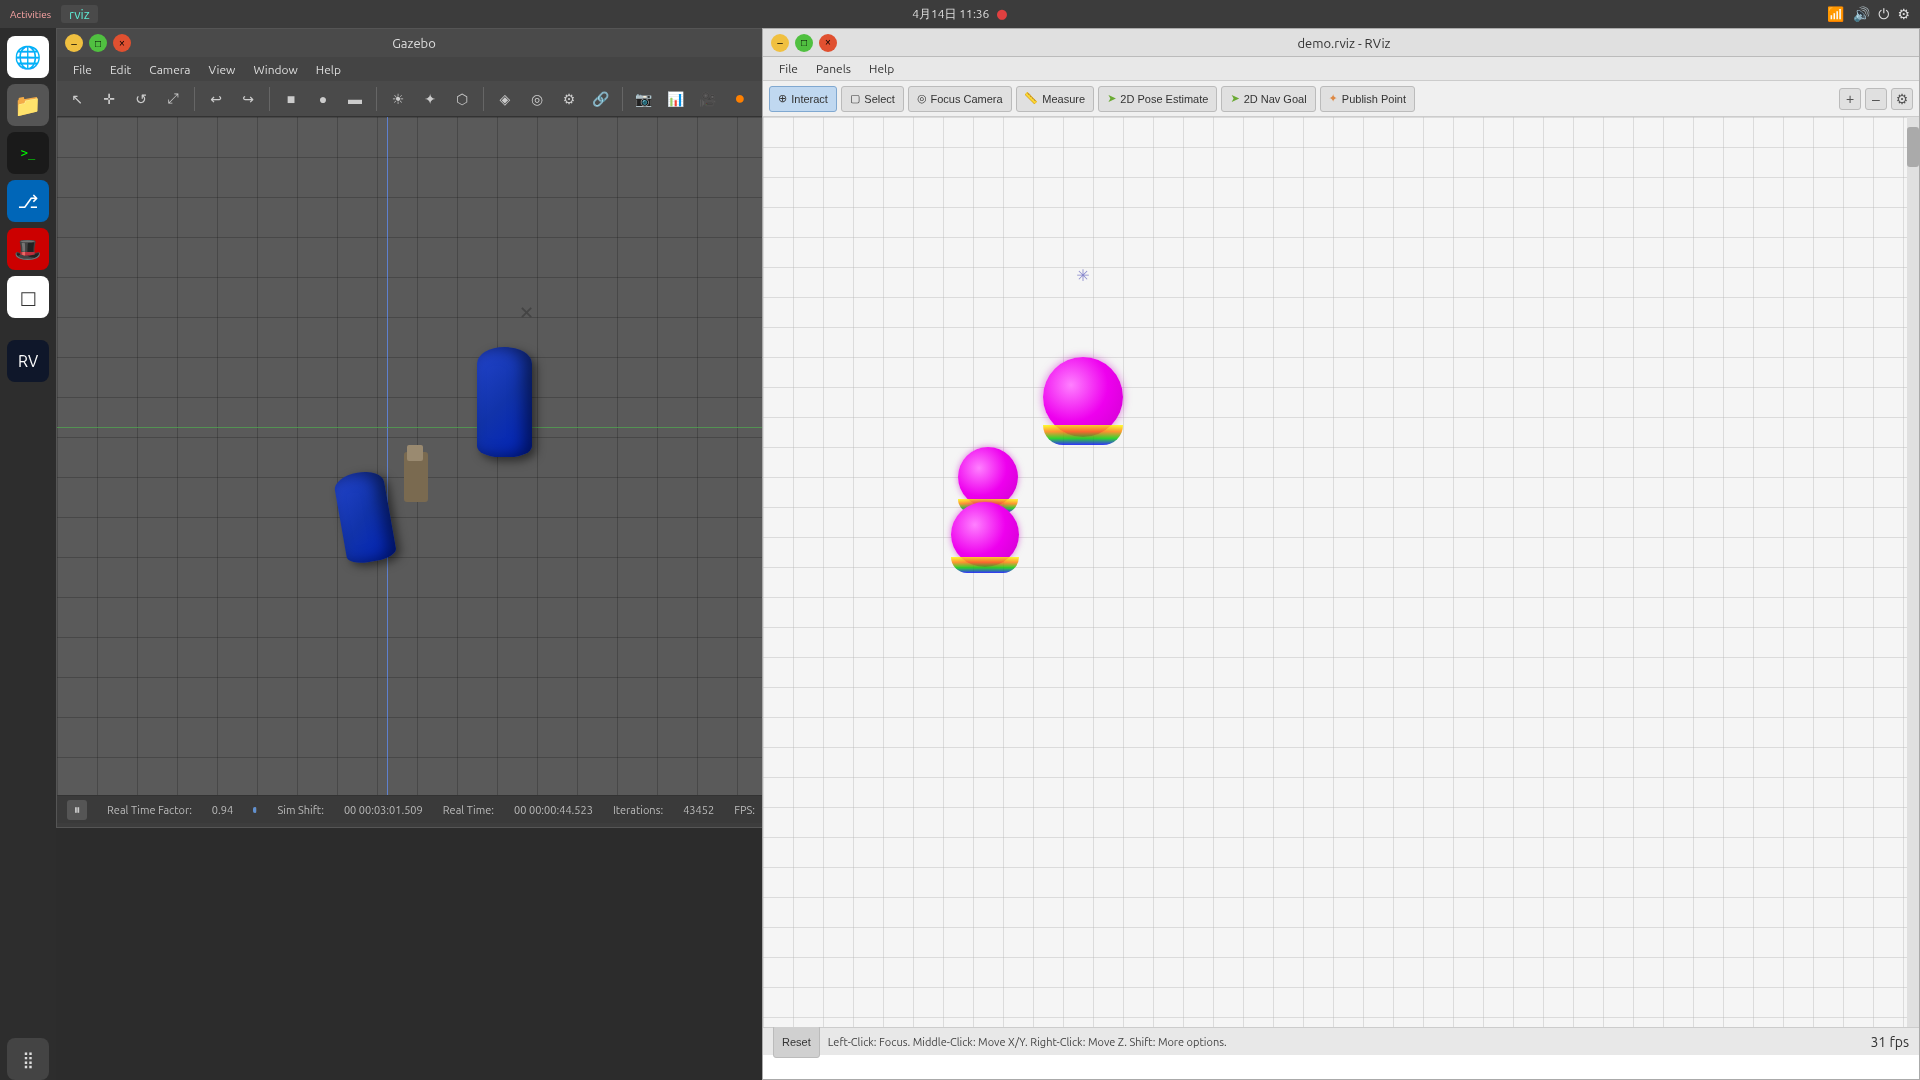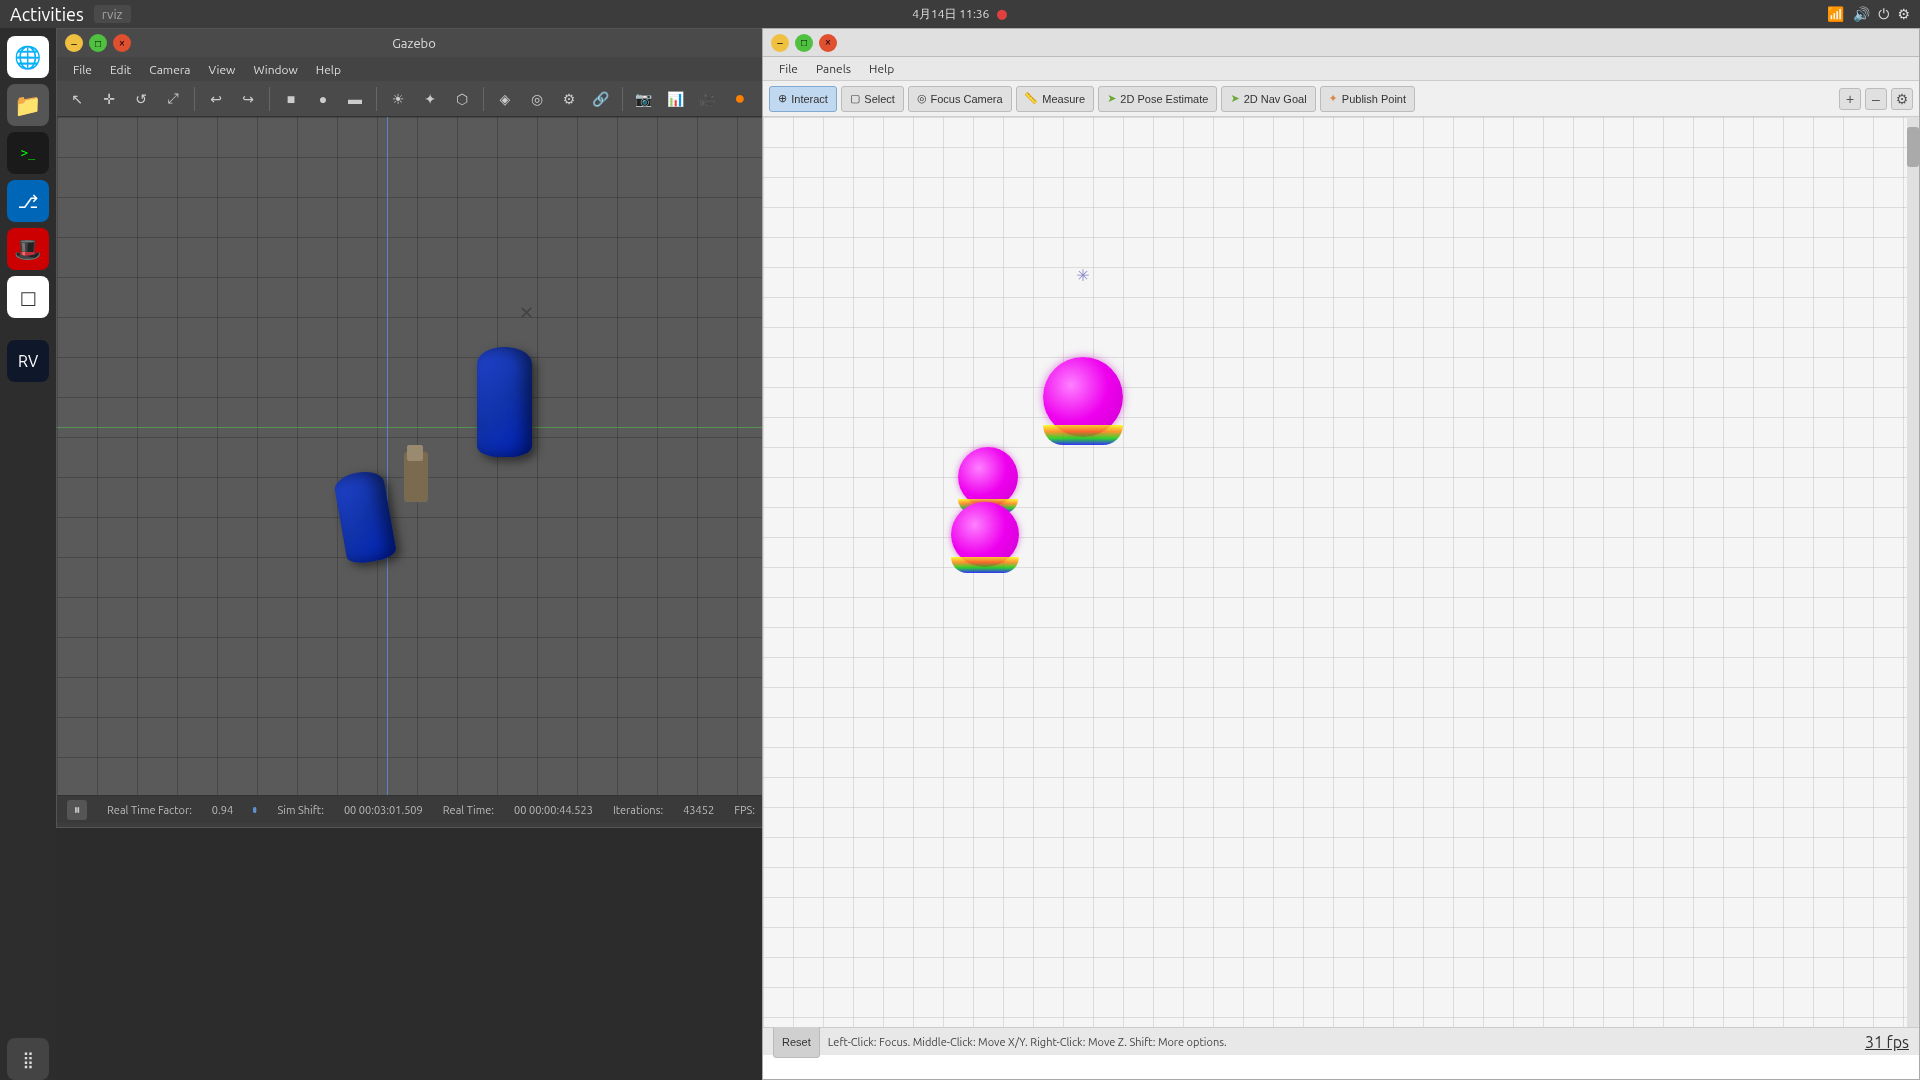--- a/index.html
+++ b/index.html
@@ -258,40 +258,40 @@
     #rviz-statusbar {
       height: 28px; background: #e8e8e8; display: flex; align-items: center;
       padding: 0 10px; gap: 8px; font-size: 11px; color: #444;
       border-top: 1px solid #ccc;
     }
     .rviz-reset-btn {
       height: 33px; padding: 0 8px; background: #d0d0d0; border: 1px solid #bbb;
       border-radius: 3px; cursor: pointer; font-size: 11px; color: #333;
     }
     .fps-indicator {
-      margin-left: auto; color: #333; font-size: 16px; text-decoration: underline;
+      margin-left: auto; color: #333; font-size: 14px;
     }
 
     
     .rviz-tb-right {
       margin-left: auto; display: flex; gap: 4px;
     }
     .rviz-icon-btn {
       width: 22px; height: 22px; background: #e0e0e0; border: 1px solid #bbb;
       border-radius: 3px; cursor: pointer; display: flex; align-items: center;
       justify-content: center; font-size: 14px; color: #555;
     }
   </style>
 </head>
 <body>
 
 <div id="system-bar">
   <div class="left">
-    <span style="cursor:pointer; font-size:18px; color:#ffffff;">Activities</span>
-    <span style="font-size:13px; color:#a3a3a3; background:#4a4a4a; padding:2px 8px; border-radius:3px; cursor:pointer;">rviz</span>
+    <span style="cursor:pointer; font-size:10px; color:#fca5a5;">Activities</span>
+    <span style="font-size:13px; color:#5eead4; background:#4a4a4a; padding:2px 8px; border-radius:3px; cursor:pointer;">rviz</span>
   </div>
   <div class="center">
     <span style="font-size:12px;">4月14日 11:36</span>
     <span style="color:#e04040; margin-left:4px;">●</span>
   </div>
   <div class="right">
     <span style="font-size:14px;">📶</span>
     <span style="font-size:14px;">🔊</span>
     <span style="font-size:14px;">⏻</span>
     <span style="font-size:14px; cursor:pointer;">⚙</span>
@@ -394,20 +394,21 @@
 </div>
 
 <div id="rviz-window">
 
   <div id="rviz-titlebar">
     <div class="window-controls">
       <button class="win-btn minimize" style="background:#f0c040;">–</button>
       <button class="win-btn maximize" style="background:#50c040;">□</button>
       <button class="win-btn close" style="background:#e05030;">×</button>
     </div>
+    <div class="title" style="color:#333;">demo.rviz - RViz</div>
     <div style="width:60px;"></div>
   </div>
 
   <div id="rviz-menubar">
     <span class="rviz-menu-item">File</span>
     <span class="rviz-menu-item">Panels</span>
     <span class="rviz-menu-item">Help</span>
   </div>
 
   <div id="rviz-toolbar">

